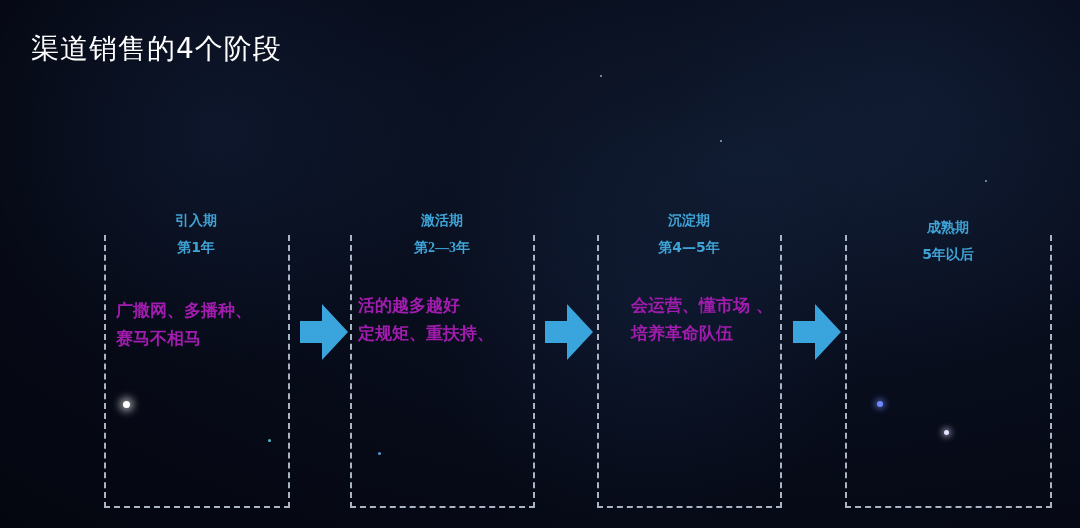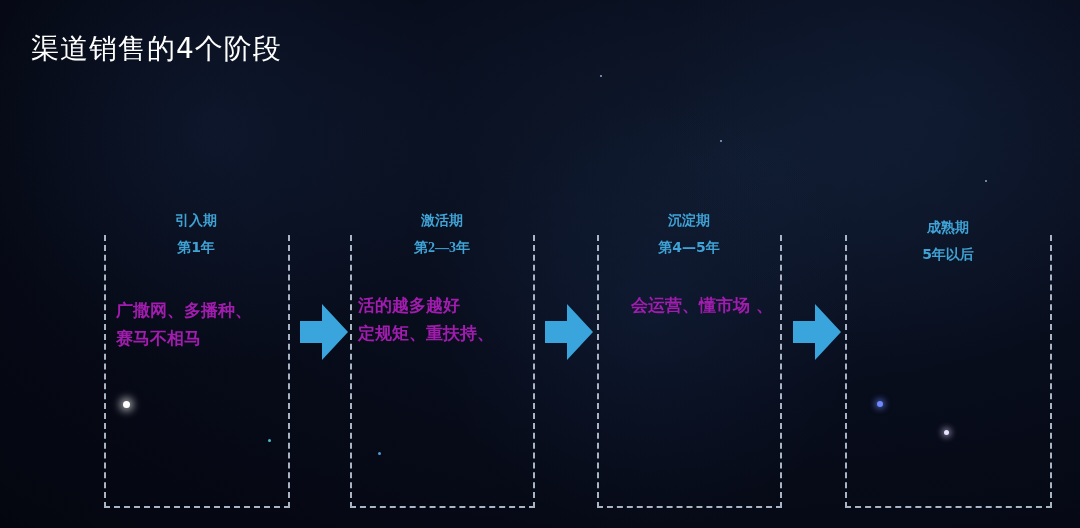--- a/index.html
+++ b/index.html
@@ -85,20 +85,21 @@
 </svg>
 
 <div class="stage">
   <div class="stage-head" style="left:597px;width:184px;top:207px;">
     <div>沉淀期</div>
     <div>第4—5年</div>
   </div>
   <div class="stage-box" style="left:597px;width:185px;"></div>
   <div class="stage-desc" style="left:603px;top:291px;margin-left:28px;">
     <div>会运营、懂市场 、</div>
+    <div>培养革命队伍</div>
   </div>
 </div>
 
 <svg class="arrow" style="left:793px;" viewBox="0 0 48 56">
   <polygon points="0,17 22,17 22,0 48,28 22,56 22,39 0,39" fill="#3aa4dc"></polygon>
 </svg>
 
 <div class="stage">
   <div class="stage-head" style="left:845px;width:206px;top:214px;">
     <div>成熟期</div>

